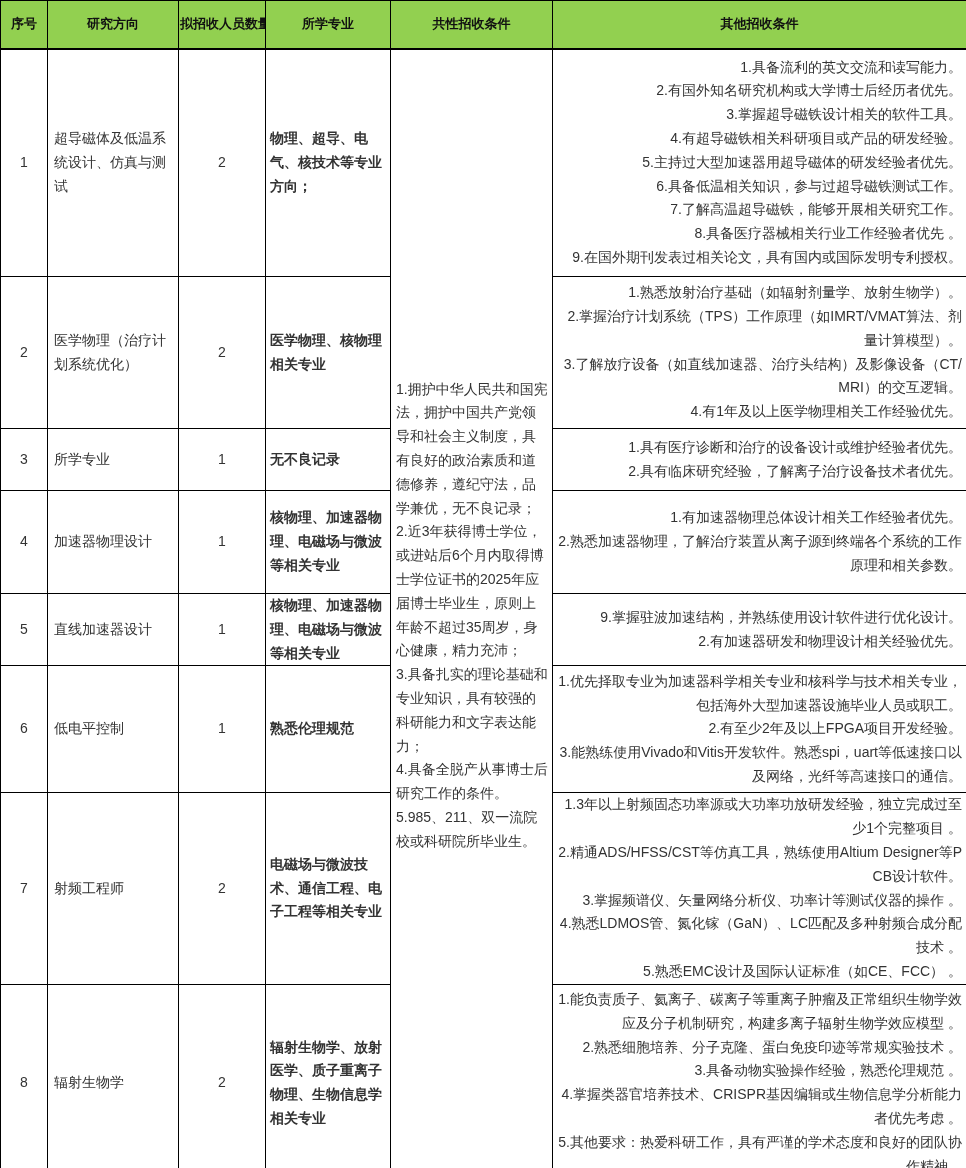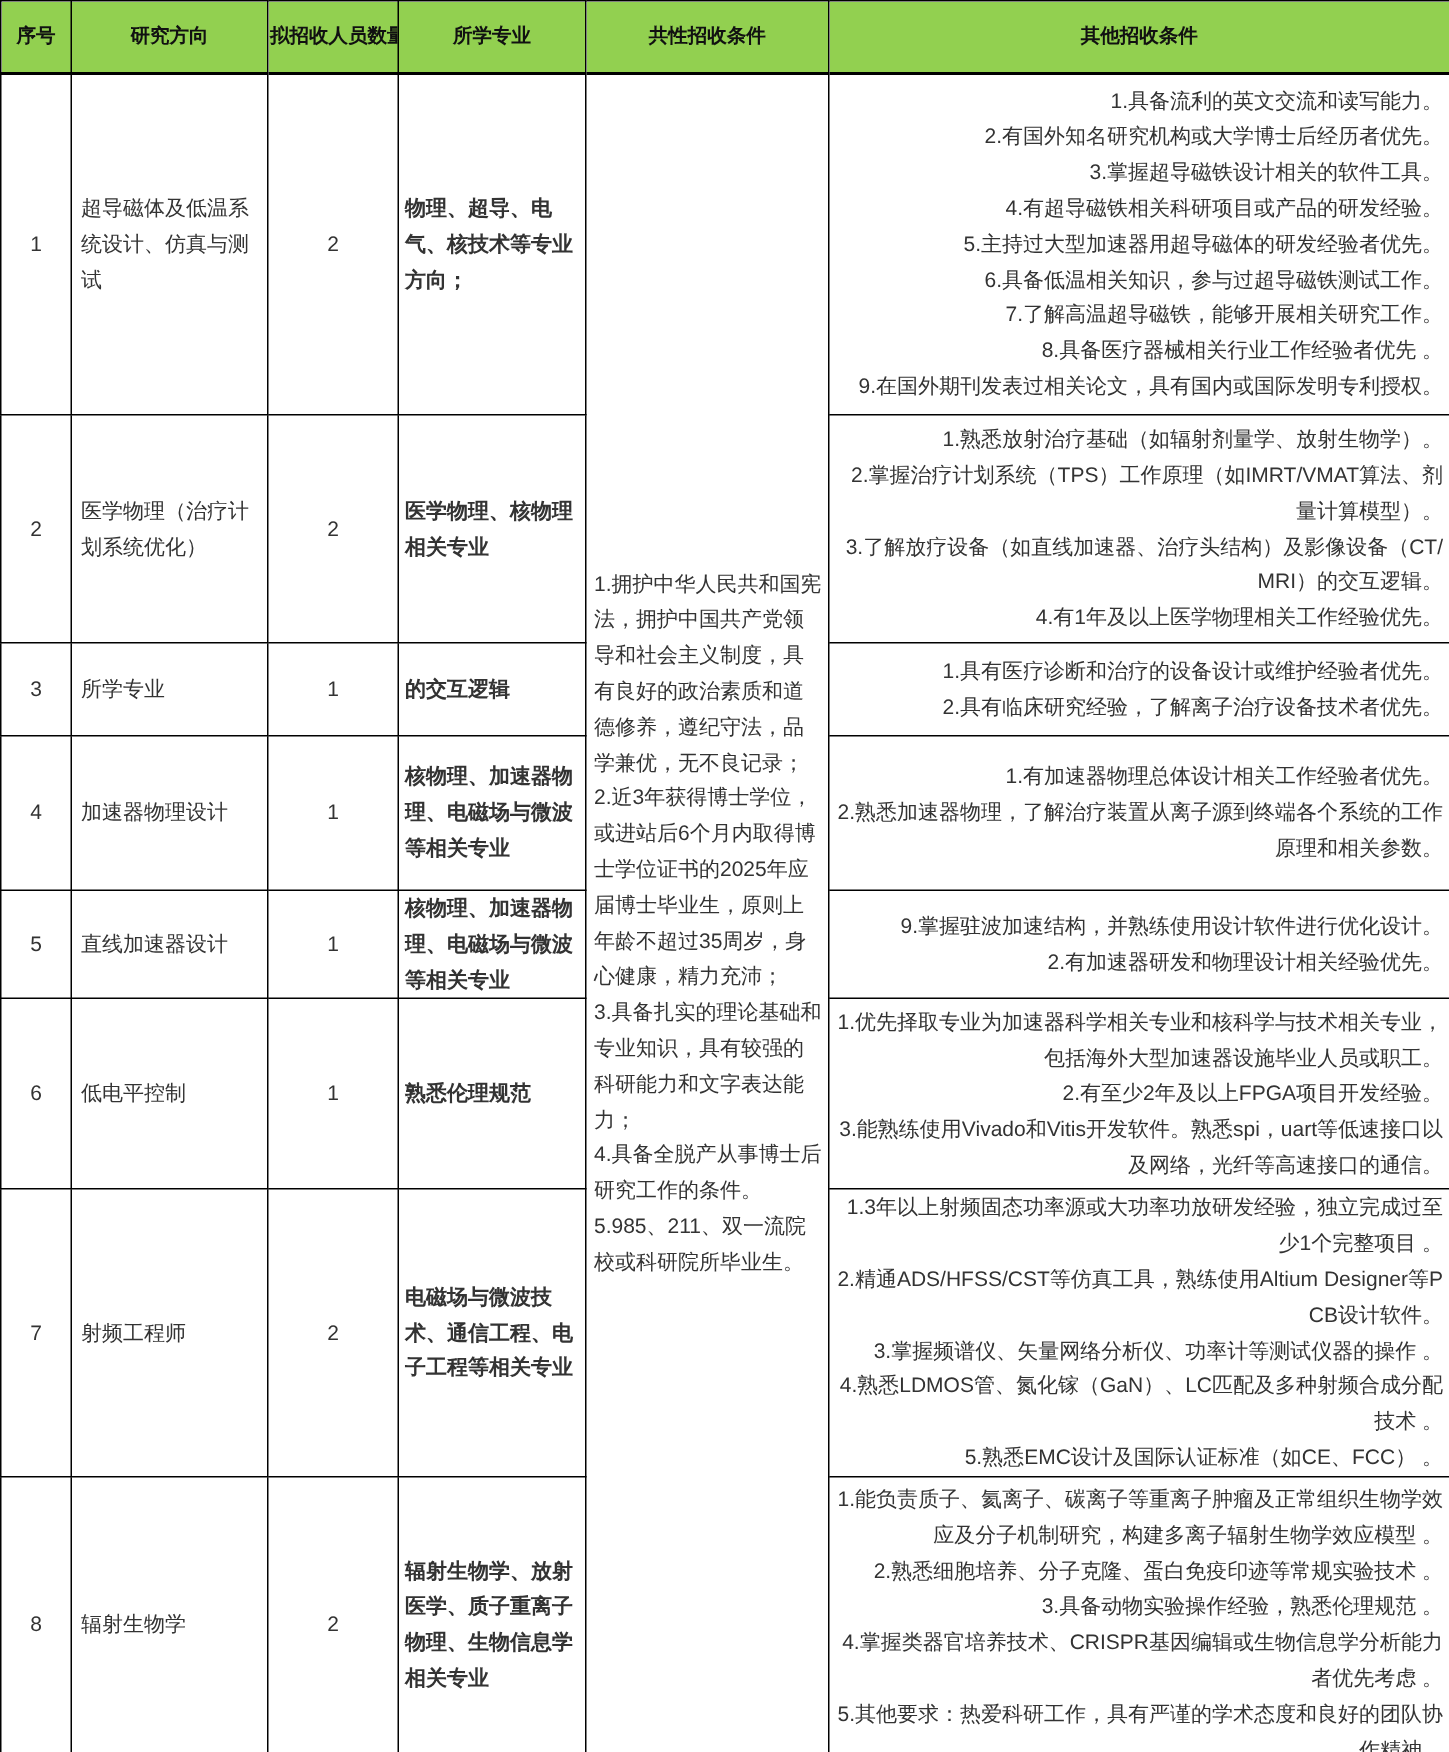--- a/index.html
+++ b/index.html
@@ -123,21 +123,21 @@
         <td class="c-maj">医学物理、核物理相关专业</td>
         <td class="c-other">1.熟悉放射治疗基础（如辐射剂量学、放射生物学）。
 2.掌握治疗计划系统（TPS）工作原理（如IMRT/VMAT算法、剂量计算模型）。
 3.了解放疗设备（如直线加速器、治疗头结构）及影像设备（CT/MRI）的交互逻辑。
 4.有1年及以上医学物理相关工作经验优先。</td>
       </tr>
       <tr class="r3">
         <td class="c-idx">3</td>
         <td class="c-dir">所学专业</td>
         <td class="c-cnt">1</td>
-        <td class="c-maj">的交互逻辑</td>
+        <td class="c-maj">无不良记录</td>
         <td class="c-other">1.具有医疗诊断和治疗的设备设计或维护经验者优先。
 2.具有临床研究经验，了解离子治疗设备技术者优先。</td>
       </tr>
       <tr class="r4">
         <td class="c-idx">4</td>
         <td class="c-dir">加速器物理设计</td>
         <td class="c-cnt">1</td>
         <td class="c-maj">核物理、加速器物理、电磁场与微波等相关专业</td>
         <td class="c-other">1.有加速器物理总体设计相关工作经验者优先。
 2.熟悉加速器物理，了解治疗装置从离子源到终端各个系统的工作原理和相关参数。</td>

